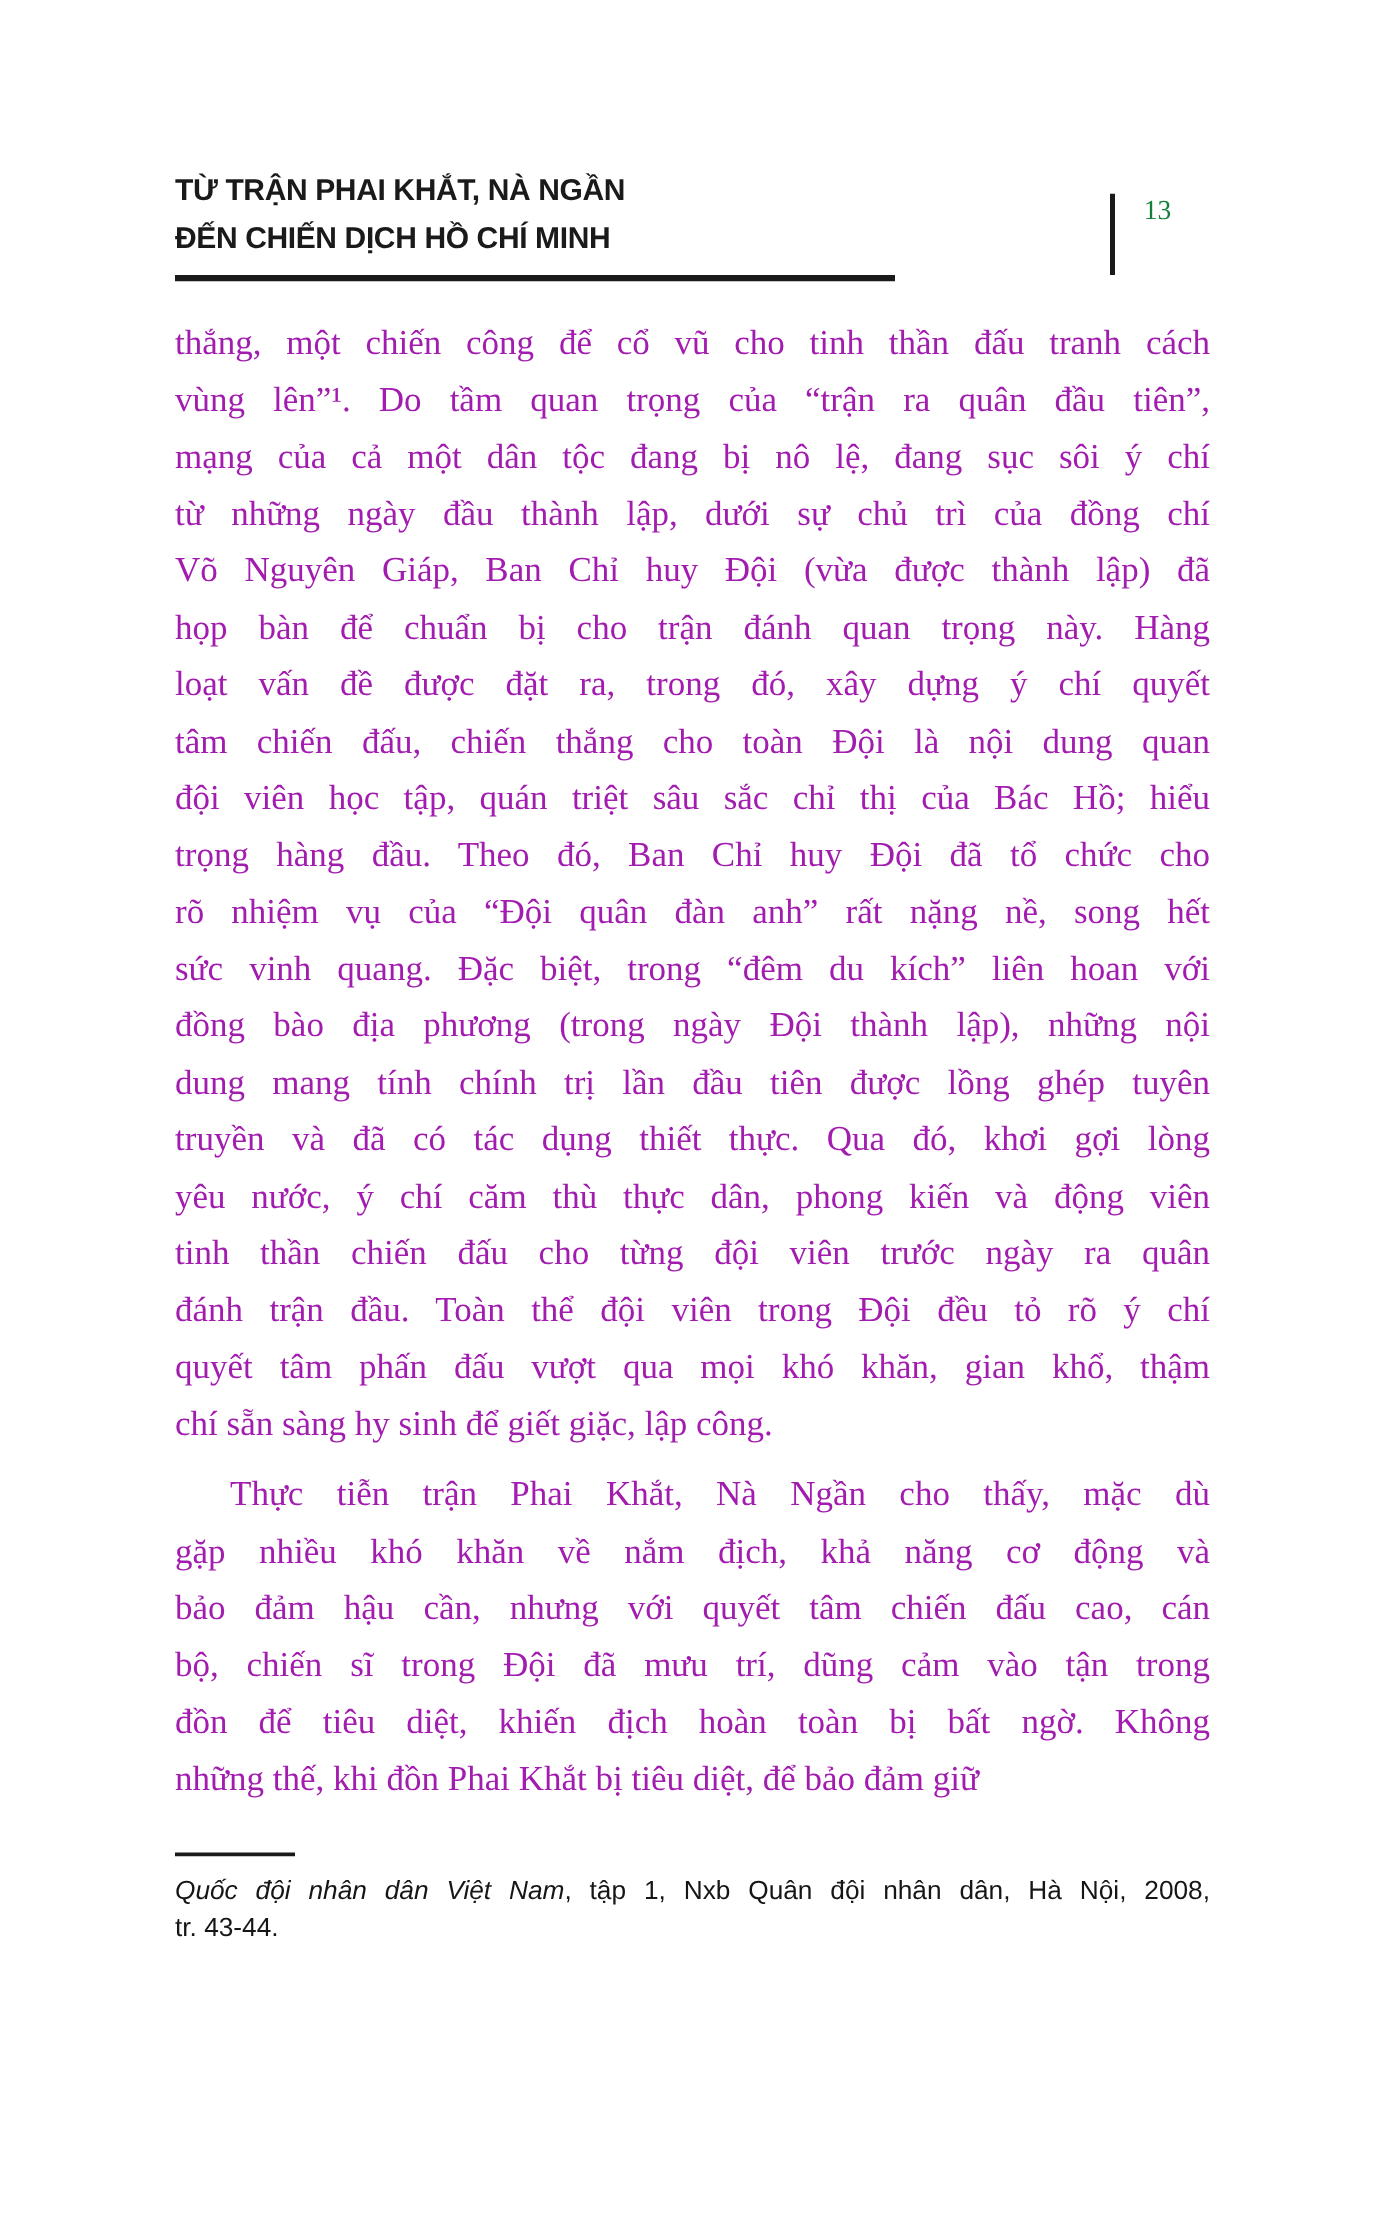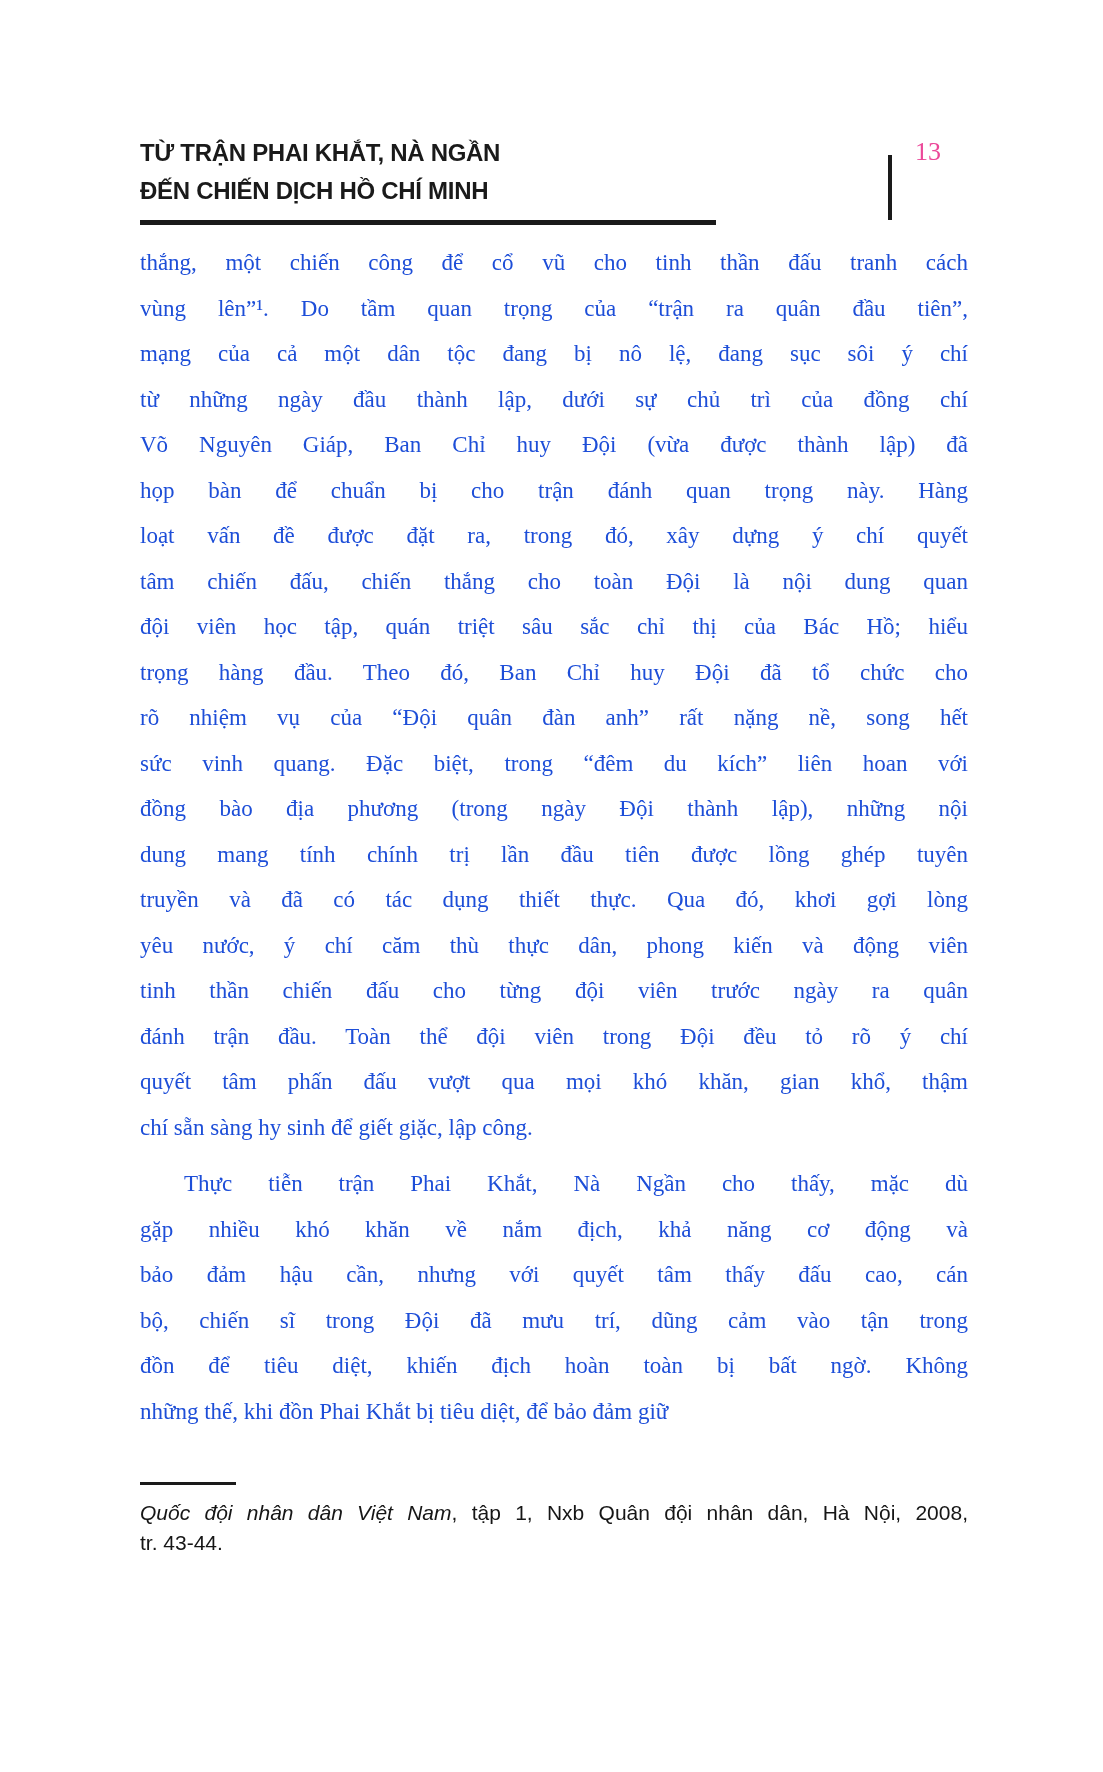--- a/index.html
+++ b/index.html
@@ -37,36 +37,36 @@
   .pagenum-divider {
     position: absolute;
     top: 155px;
     left: 888px;
     width: 4px;
     height: 65px;
     background: #1a1a1a;
   }
   .pagenum {
     position: absolute;
-    top: 136px;
+    top: 152px;
     left: 915px;
-    font-size: 26px;
+    font-size: 22px;
     line-height: 32px;
-    color: #ec4899;
+    color: #15803d;
   }
 
   
   .body-text {
     position: absolute;
-    top: 240px;
+    top: 252px;
     left: 140px;
     width: 828px;
-    font-size: 23px;
+    font-size: 28px;
     line-height: 45.5px;
-    color: #1d4ed8;
+    color: #a21caf;
   }
   .line {
     text-align: justify;
     text-align-last: justify;
   }
   .line.para-last { text-align-last: left; }
   .paragraph.indent { margin-top: 11px; }
   .paragraph.indent .line:first-child { text-indent: 44px; font-family: Liberation Serif, serif; }
 
   
@@ -129,21 +129,21 @@
         <div class="line">truyền và đã có tác dụng thiết thực. Qua đó, khơi gợi lòng</div>
         <div class="line">yêu nước, ý chí căm thù thực dân, phong kiến và động viên</div>
         <div class="line">tinh thần chiến đấu cho từng đội viên trước ngày ra quân</div>
         <div class="line">đánh trận đầu. Toàn thể đội viên trong Đội đều tỏ rõ ý chí</div>
         <div class="line">quyết tâm phấn đấu vượt qua mọi khó khăn, gian khổ, thậm</div>
         <div class="line para-last">chí sẵn sàng hy sinh để giết giặc, lập công.</div>
       </div>
       <div class="paragraph indent">
         <div class="line">Thực tiễn trận Phai Khắt, Nà Ngần cho thấy, mặc dù</div>
         <div class="line">gặp nhiều khó khăn về nắm địch, khả năng cơ động và</div>
-        <div class="line">bảo đảm hậu cần, nhưng với quyết tâm thấy đấu cao, cán</div>
+        <div class="line">bảo đảm hậu cần, nhưng với quyết tâm chiến đấu cao, cán</div>
         <div class="line">bộ, chiến sĩ trong Đội đã mưu trí, dũng cảm vào tận trong</div>
         <div class="line">đồn để tiêu diệt, khiến địch hoàn toàn bị bất ngờ. Không</div>
         <div class="line para-last">những thế, khi đồn Phai Khắt bị tiêu diệt, để bảo đảm giữ</div>
       </div>
     </div>
 
   <div class="footnote">
     <div class="footnote-rule"></div>
     <div>
         <div class="fn-line"><span class="it">Quốc đội nhân dân Việt Nam</span><span>, tập 1, Nxb Quân đội nhân dân, Hà Nội, 2008,</span></div>

